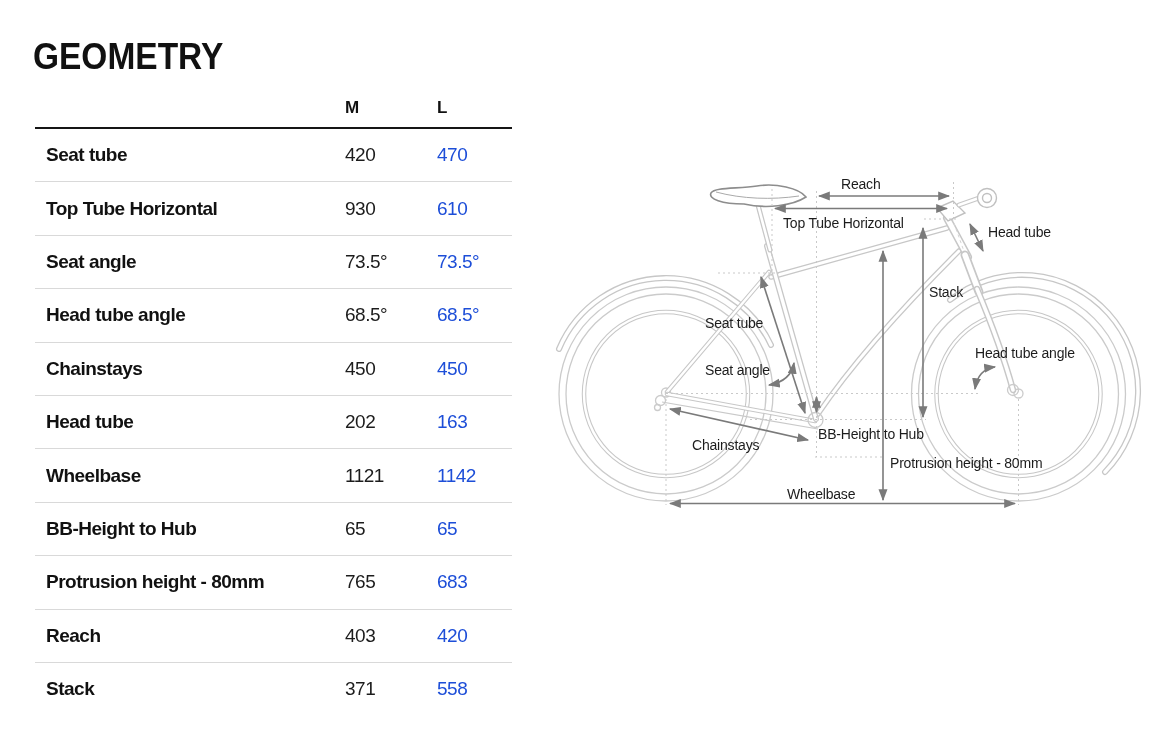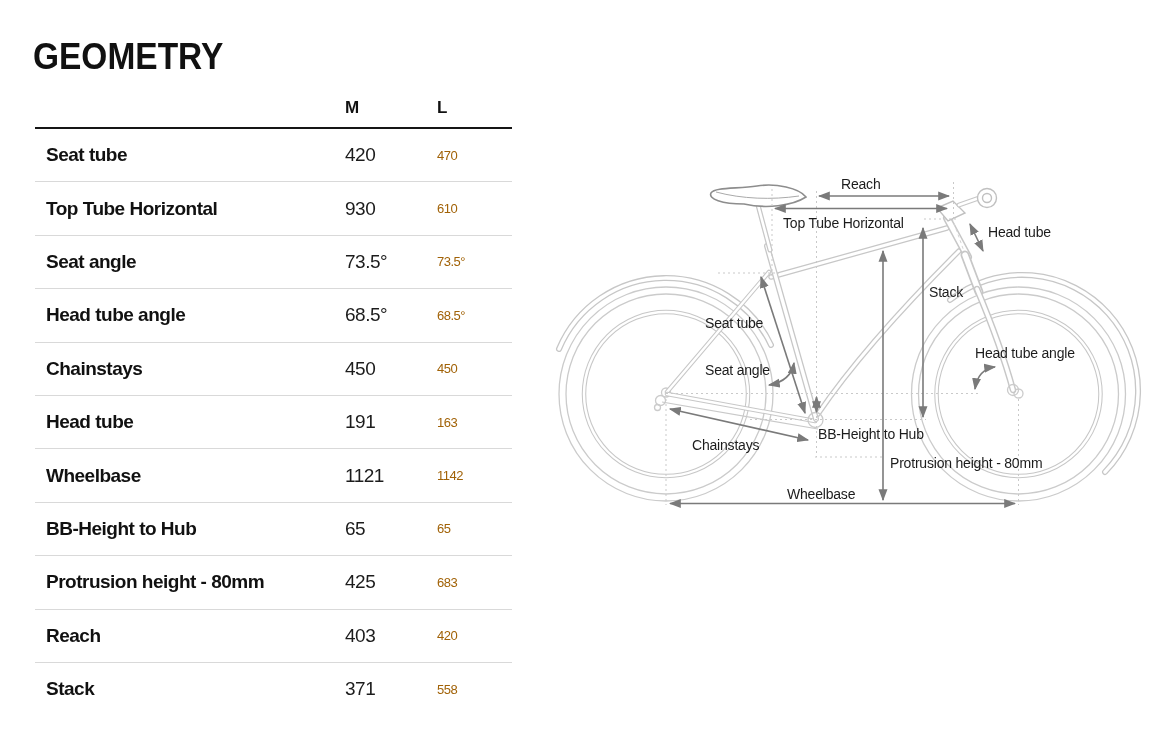--- a/index.html
+++ b/index.html
@@ -11,21 +11,21 @@
               letter-spacing:0px;color:#111;transform:scaleX(0.93);transform-origin:left top;
               white-space:nowrap;}
   .geo-table{position:absolute;left:35px;top:88px;width:477px;}
   .geo-head{display:flex;height:39px;align-items:center;}
   .geo-head .col{font-size:17px;font-weight:700;color:#111;}
   .rows{border-top:2px solid #151515;}
   .geo-row{display:flex;height:52.4px;align-items:center;border-bottom:1px solid #d9d9d9;}
   .geo-row:last-child{border-bottom:none;}
   .c-label{flex:1;padding-left:11px;font-weight:700;font-size:19px;letter-spacing:-0.5px;color:#111;}
   .c-m{width:92px;font-size:19px;letter-spacing:-0.5px;color:#1c1c1c;}
-  .c-l{width:75px;font-size:13px;letter-spacing:-0.5px;color:#a16207;}
+  .c-l{width:75px;font-size:19px;letter-spacing:-0.5px;color:#1d4ed8;}
   .sp-label{flex:1;}
   .geo-head .c-m{font-weight:700;font-size:17px;}
   .geo-head .c-l{font-weight:700;font-size:17px;}
 
   
   .diagram-svg{position:absolute;left:0;top:0;}
   .dlabel{position:absolute;font-size:14px;letter-spacing:-0.2px;color:#1c1c1c;
           white-space:nowrap;line-height:14px;}
 
   
@@ -71,36 +71,36 @@
       <div class="c-m">68.5°</div>
       <div class="c-l">68.5°</div>
     </div>
     <div class="geo-row">
       <div class="c-label">Chainstays</div>
       <div class="c-m">450</div>
       <div class="c-l">450</div>
     </div>
     <div class="geo-row">
       <div class="c-label">Head tube</div>
-      <div class="c-m">191</div>
+      <div class="c-m">202</div>
       <div class="c-l">163</div>
     </div>
     <div class="geo-row">
       <div class="c-label">Wheelbase</div>
       <div class="c-m">1121</div>
       <div class="c-l">1142</div>
     </div>
     <div class="geo-row">
       <div class="c-label">BB-Height to Hub</div>
       <div class="c-m">65</div>
       <div class="c-l">65</div>
     </div>
     <div class="geo-row">
       <div class="c-label">Protrusion height - 80mm</div>
-      <div class="c-m">425</div>
+      <div class="c-m">765</div>
       <div class="c-l">683</div>
     </div>
     <div class="geo-row">
       <div class="c-label">Reach</div>
       <div class="c-m">403</div>
       <div class="c-l">420</div>
     </div>
     <div class="geo-row">
       <div class="c-label">Stack</div>
       <div class="c-m">371</div>

